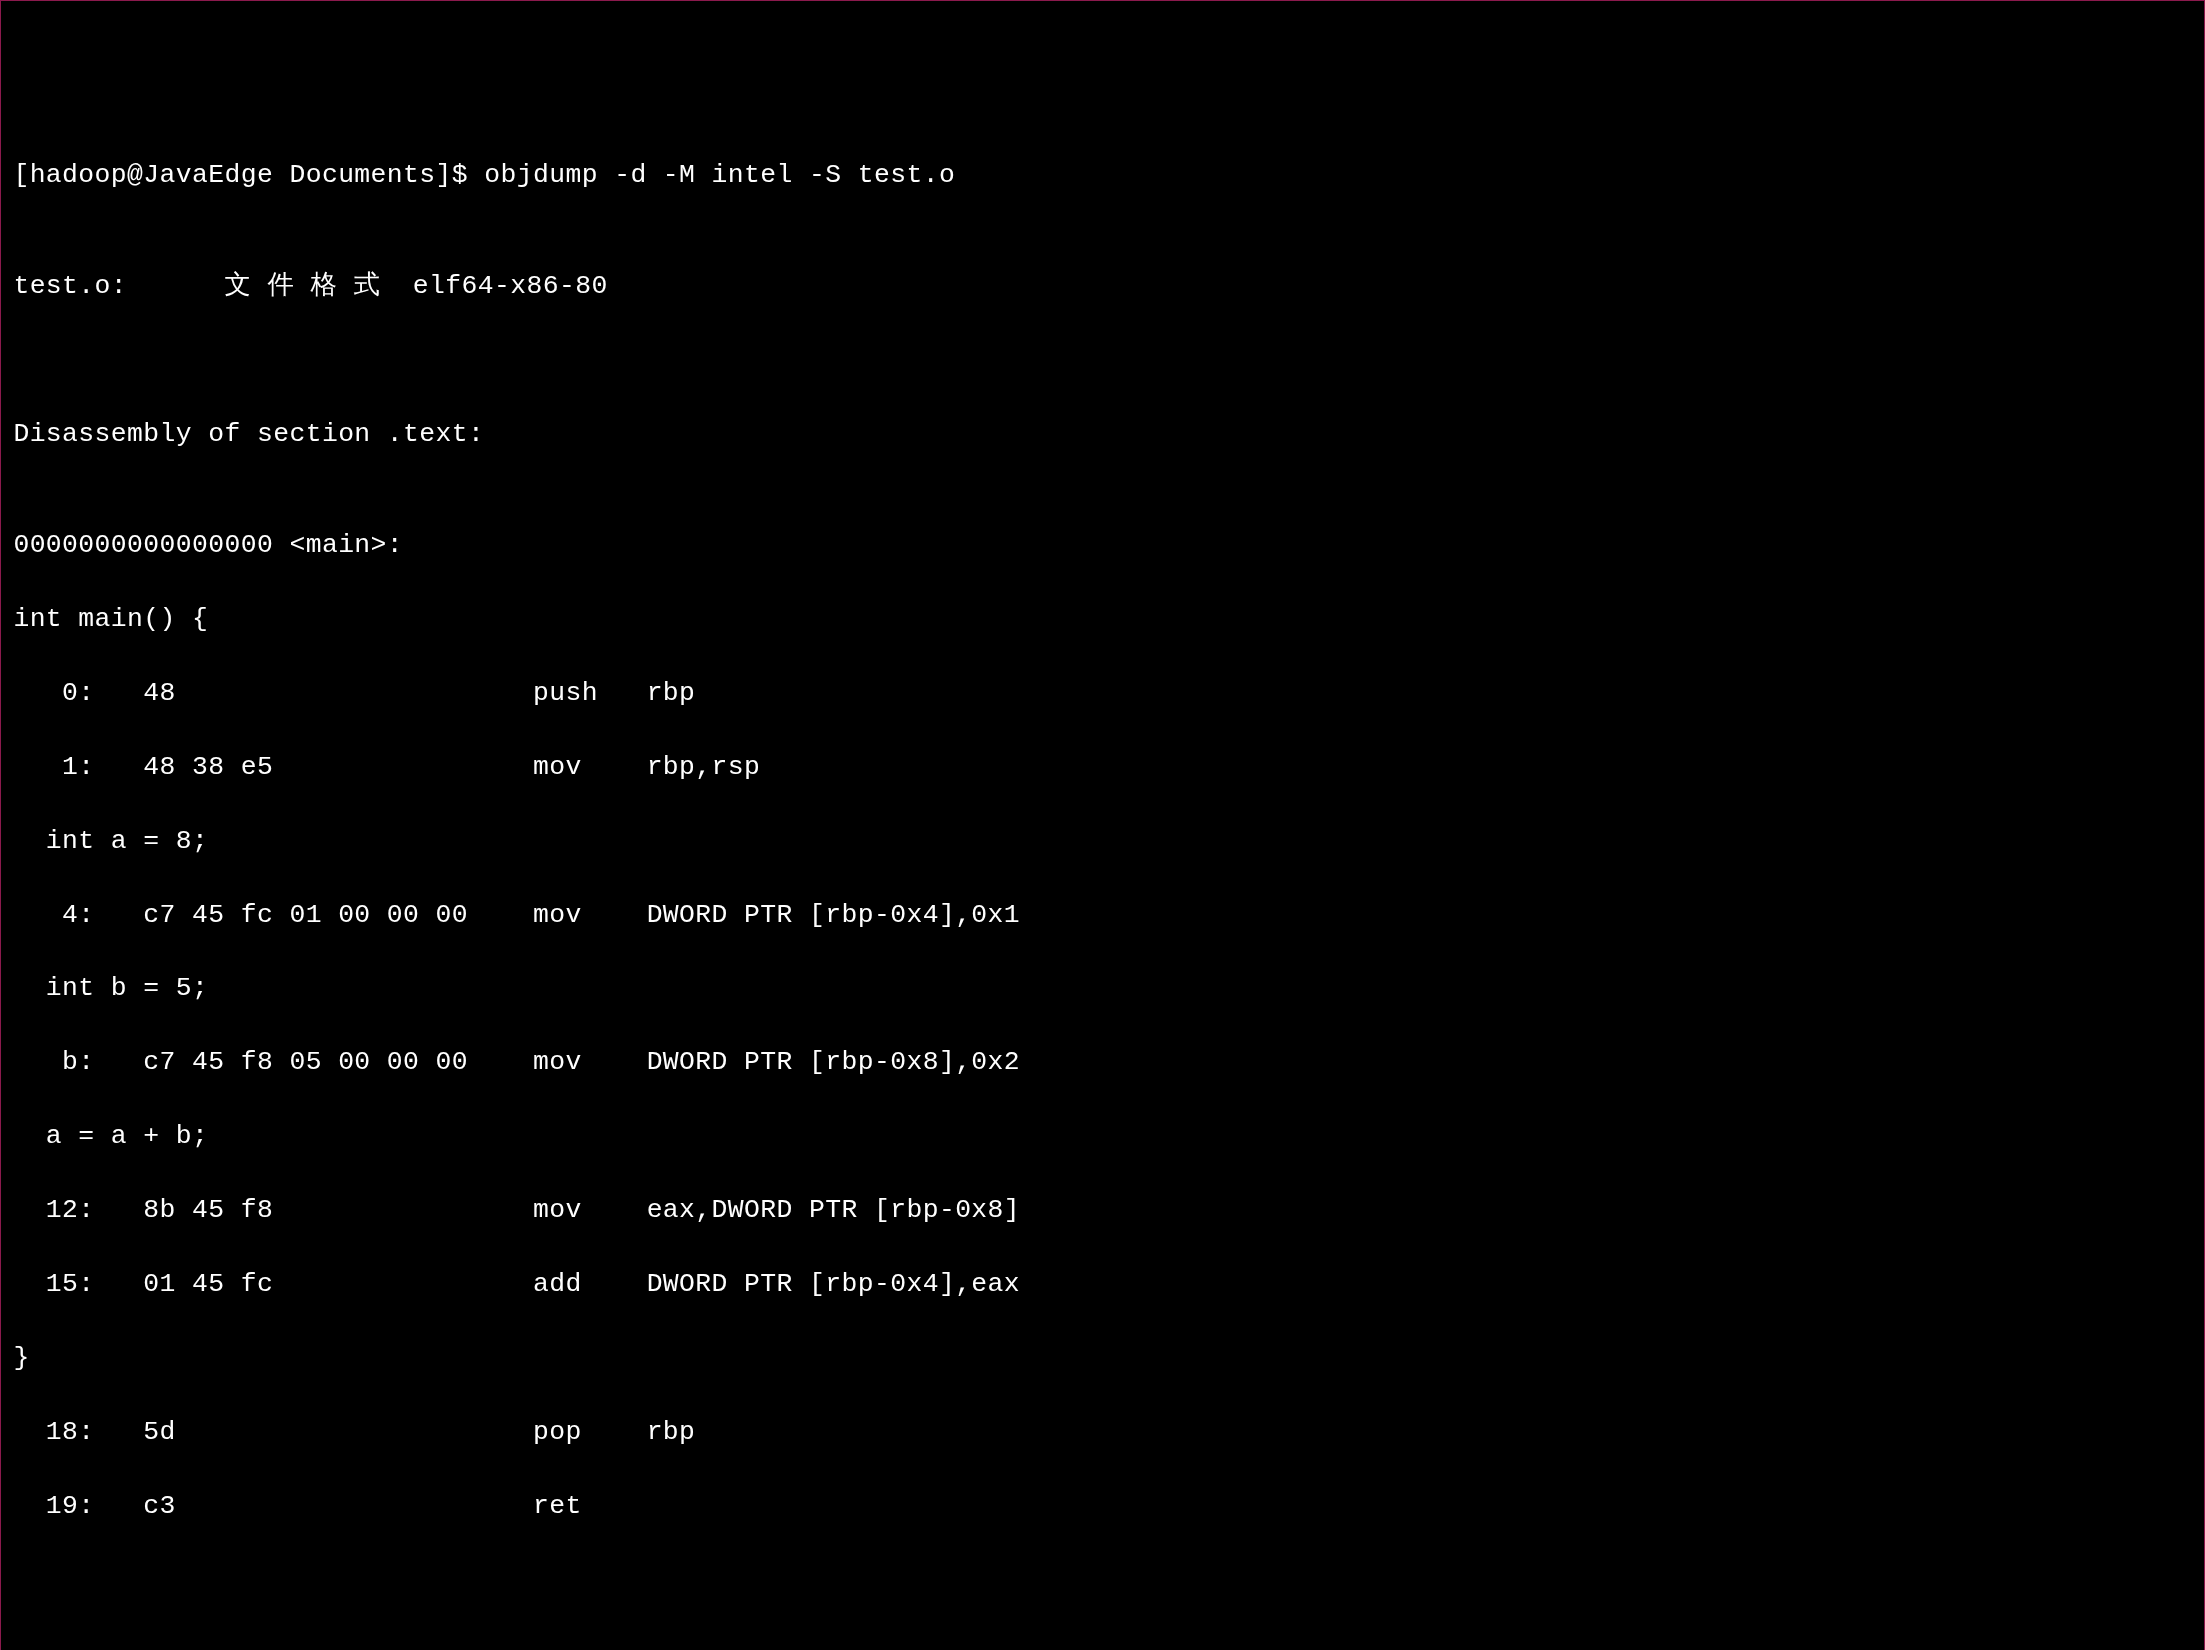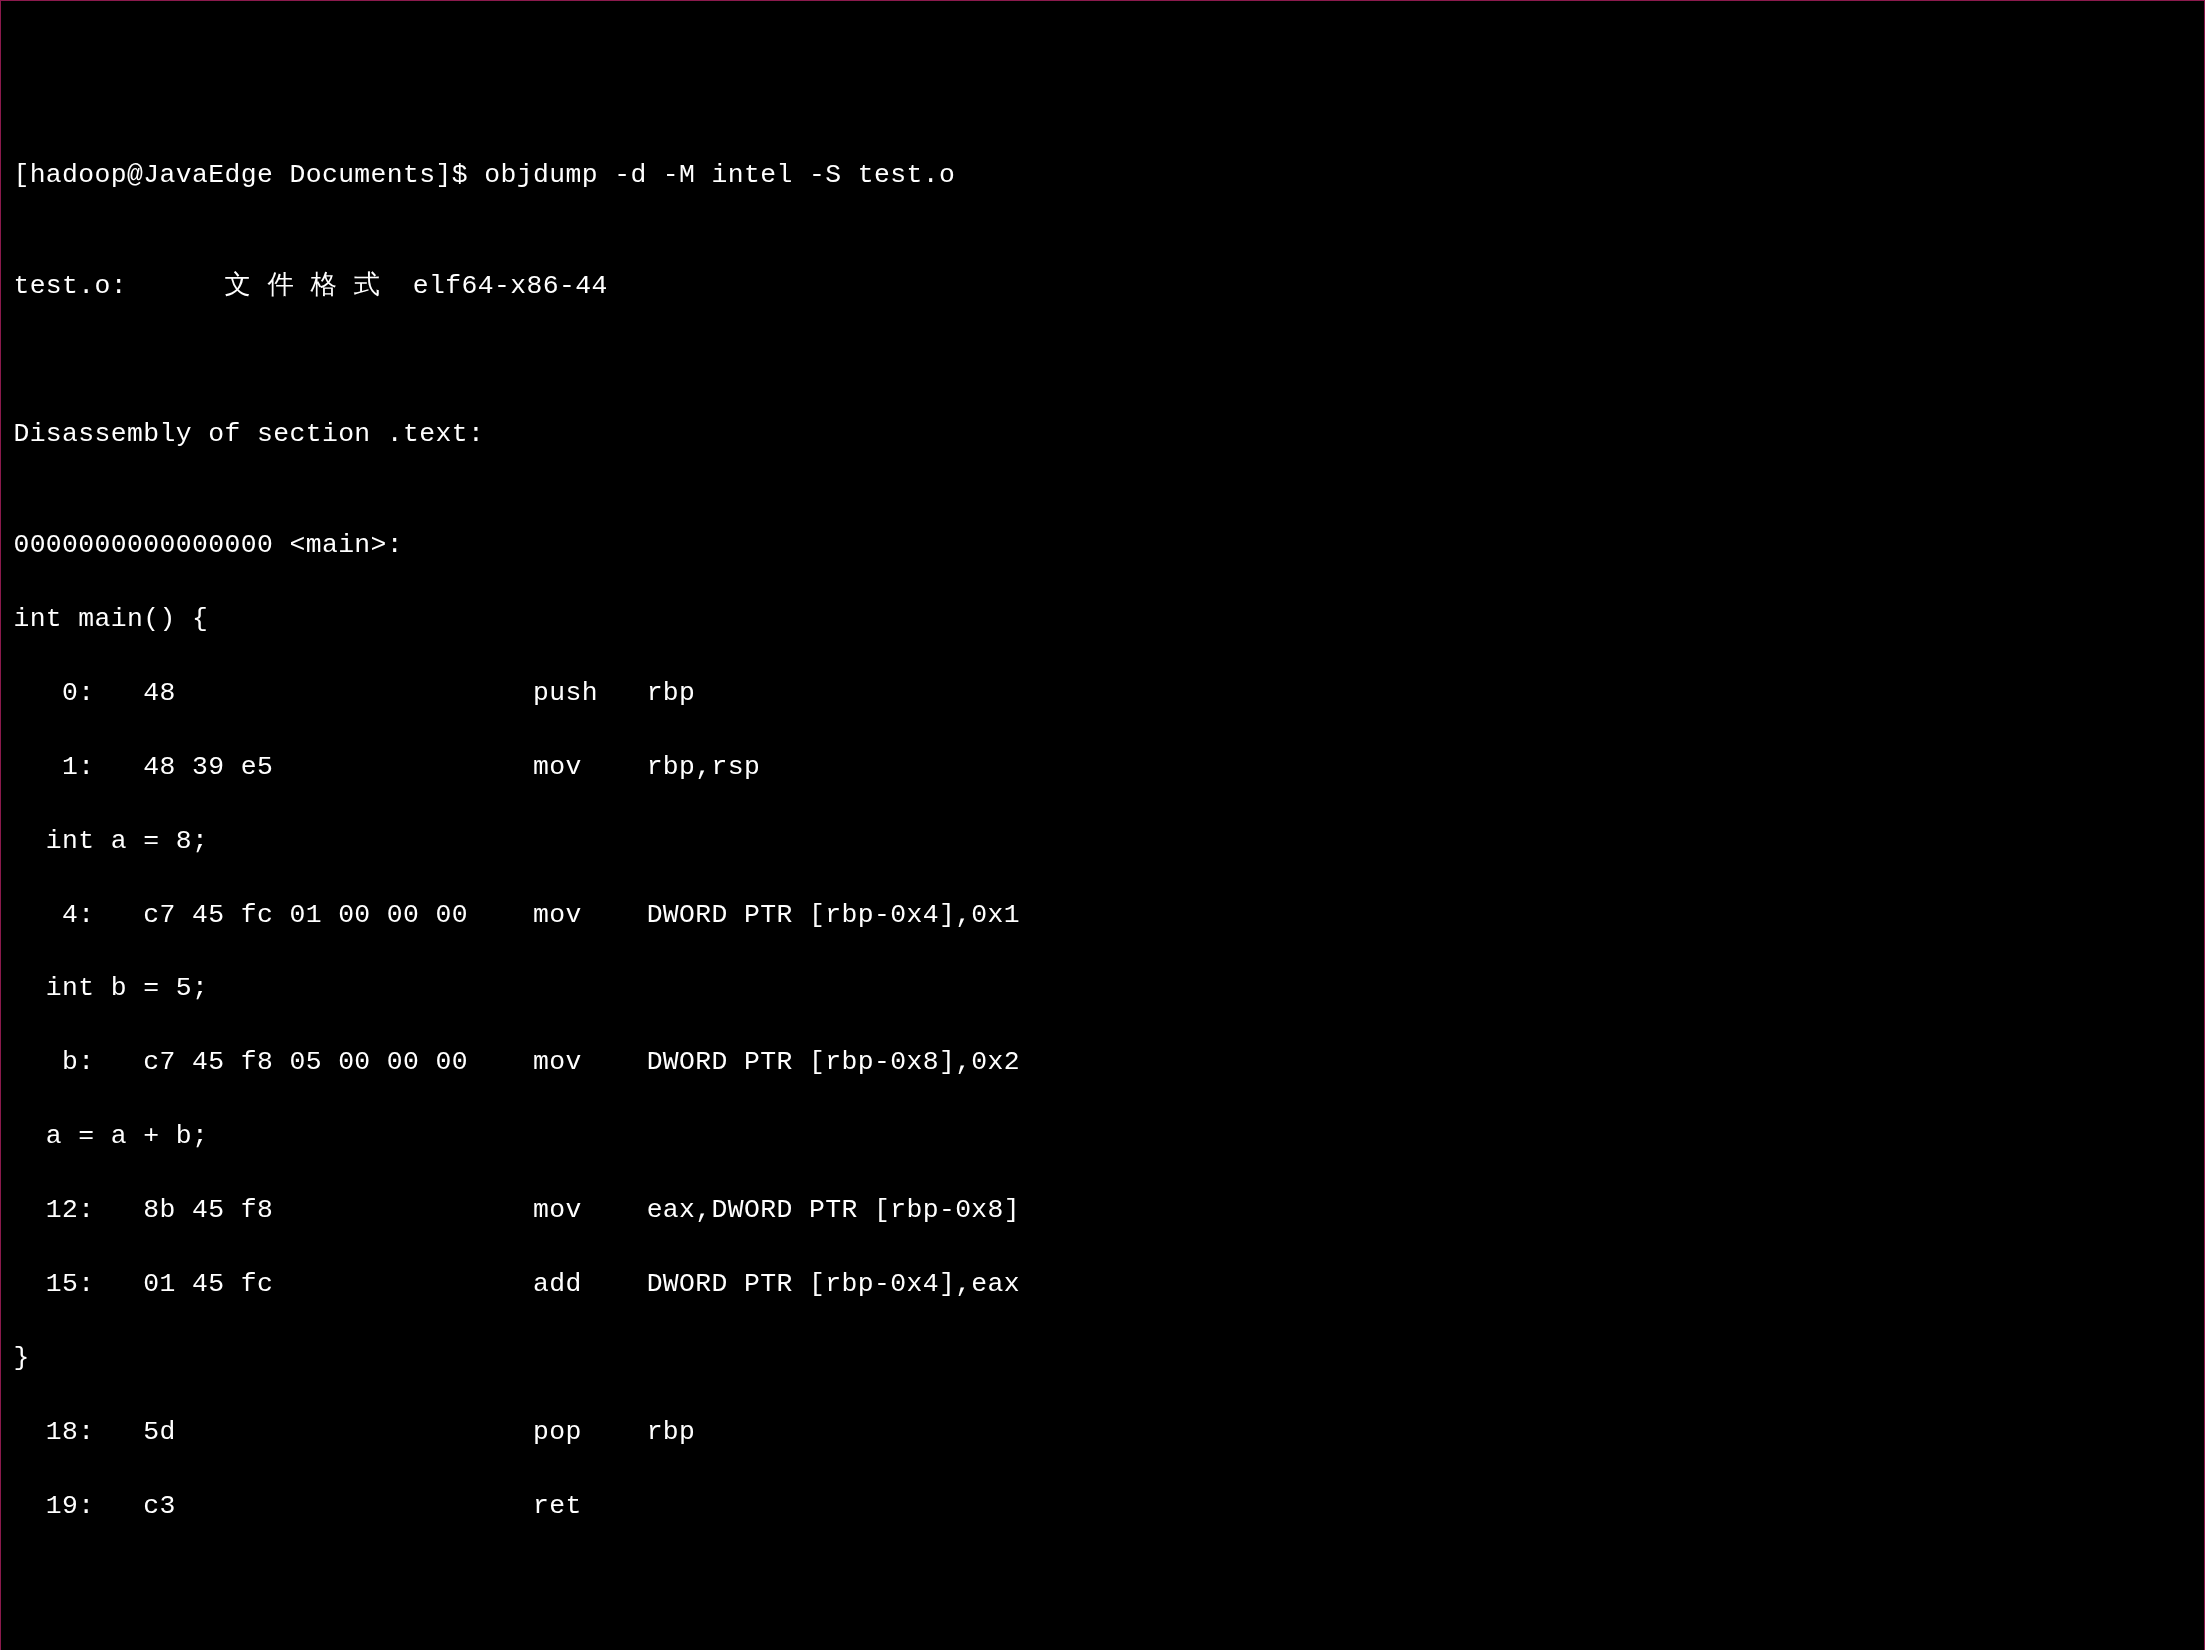--- a/index.html
+++ b/index.html
@@ -23,29 +23,29 @@
       display: block;
     }
   </style>
 </head>
 <body>
 
 
 
 <span class="terminal-line">[hadoop@JavaEdge Documents]$ objdump -d -M intel -S test.o</span>
 <span class="terminal-line"></span>
-<span class="terminal-line">test.o:      文 件 格 式  elf64-x86-44</span>
+<span class="terminal-line">test.o:      文 件 格 式  elf64-x86-80</span>
 <span class="terminal-line"></span>
 <span class="terminal-line"></span>
 <span class="terminal-line">Disassembly of section .text:</span>
 <span class="terminal-line"></span>
 <span class="terminal-line">0000000000000000 &lt;main&gt;:</span>
 <span class="terminal-line">int main() {</span>
 <span class="terminal-line">   0:   48                      push   rbp</span>
-<span class="terminal-line">   1:   48 39 e5                mov    rbp,rsp</span>
+<span class="terminal-line">   1:   48 38 e5                mov    rbp,rsp</span>
 <span class="terminal-line">  int a = 8;</span>
 <span class="terminal-line">   4:   c7 45 fc 01 00 00 00    mov    DWORD PTR [rbp-0x4],0x1</span>
 <span class="terminal-line">  int b = 5;</span>
 <span class="terminal-line">   b:   c7 45 f8 05 00 00 00    mov    DWORD PTR [rbp-0x8],0x2</span>
 <span class="terminal-line">  a = a + b;</span>
 <span class="terminal-line">  12:   8b 45 f8                mov    eax,DWORD PTR [rbp-0x8]</span>
 <span class="terminal-line">  15:   01 45 fc                add    DWORD PTR [rbp-0x4],eax</span>
 <span class="terminal-line">}</span>
 <span class="terminal-line">  18:   5d                      pop    rbp</span>
 <span class="terminal-line">  19:   c3                      ret</span>

